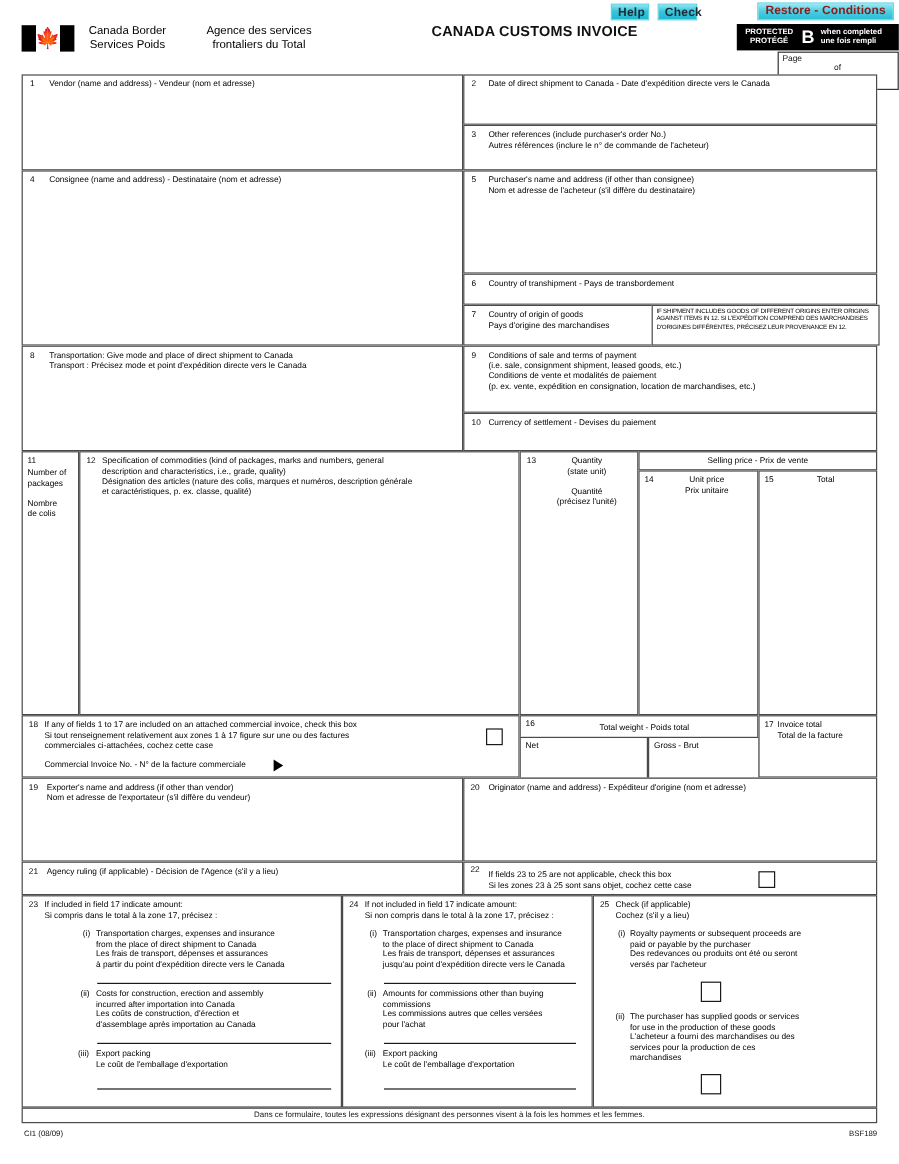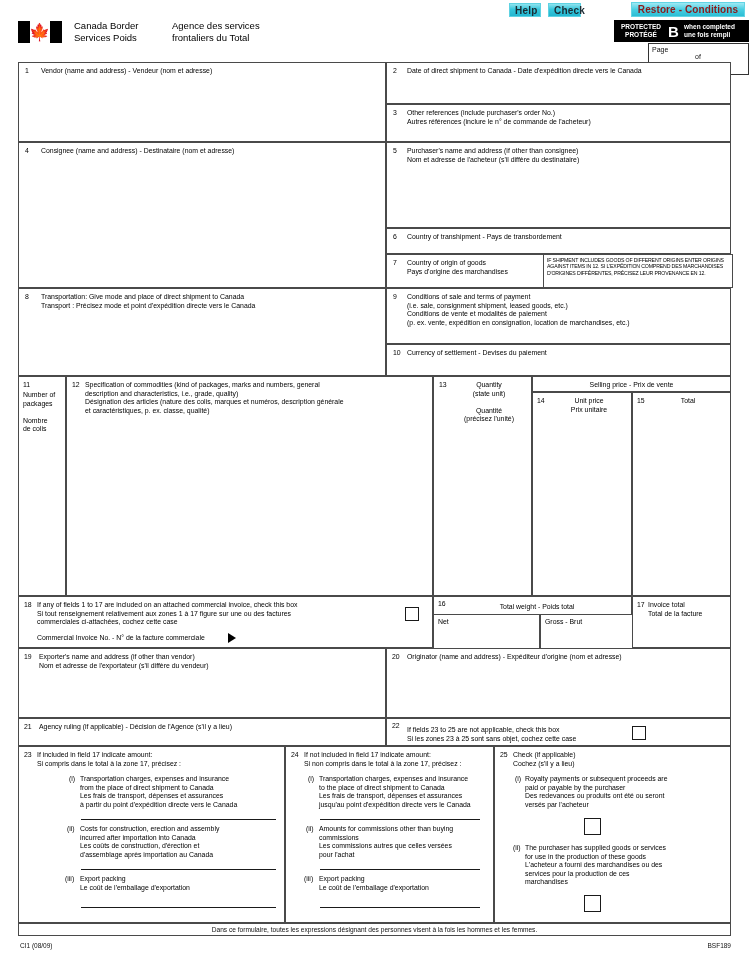--- a/index.html
+++ b/index.html
@@ -57,21 +57,21 @@
   .flag .leaf {
     position: absolute; left: 50%; top: 50%; transform: translate(-50%,-50%);
     font-size: 17px; line-height: 17px; color: #000;
   }
   .agency-en, .agency-fr {
     position: absolute; top: 2px;
     font-size: 9.5px; line-height: 11.5px; color: #000;
   }
   .agency-en { left: 56px; }
   .agency-fr { left: 154px; }
-  .agency-en div, .agency-fr div { white-space: nowrap; }
+  .agency-en div, .agency-fr div { white-space: nowrap; text-align: center; }
 
   .title-block {
     position: absolute; left: 275px; top: 1px; width: 305px;
     text-align: center;
   }
   .title-block .t1, .title-block .t2 {
     font-size: 12px; font-weight: bold; line-height: 15px; letter-spacing: .2px;
   }
 
   .protected {
@@ -184,20 +184,21 @@
     </div>
     <div class="agency-en">
       <div>Canada Border</div>
       <div>Services Poids</div>
     </div>
     <div class="agency-fr">
       <div>Agence des services</div>
       <div>frontaliers du Total</div>
     </div>
     <div class="title-block">
+      <div class="t1">CANADA CUSTOMS INVOICE</div>
     </div>
     <div class="protected">
       <div class="pl">
         <div>PROTECTED</div>
         <div>PROTÉGÉ</div>
       </div>
       <div class="pb">B</div>
       <div class="pr">
         <div>when completed</div>
         <div>une fois rempli</div>

